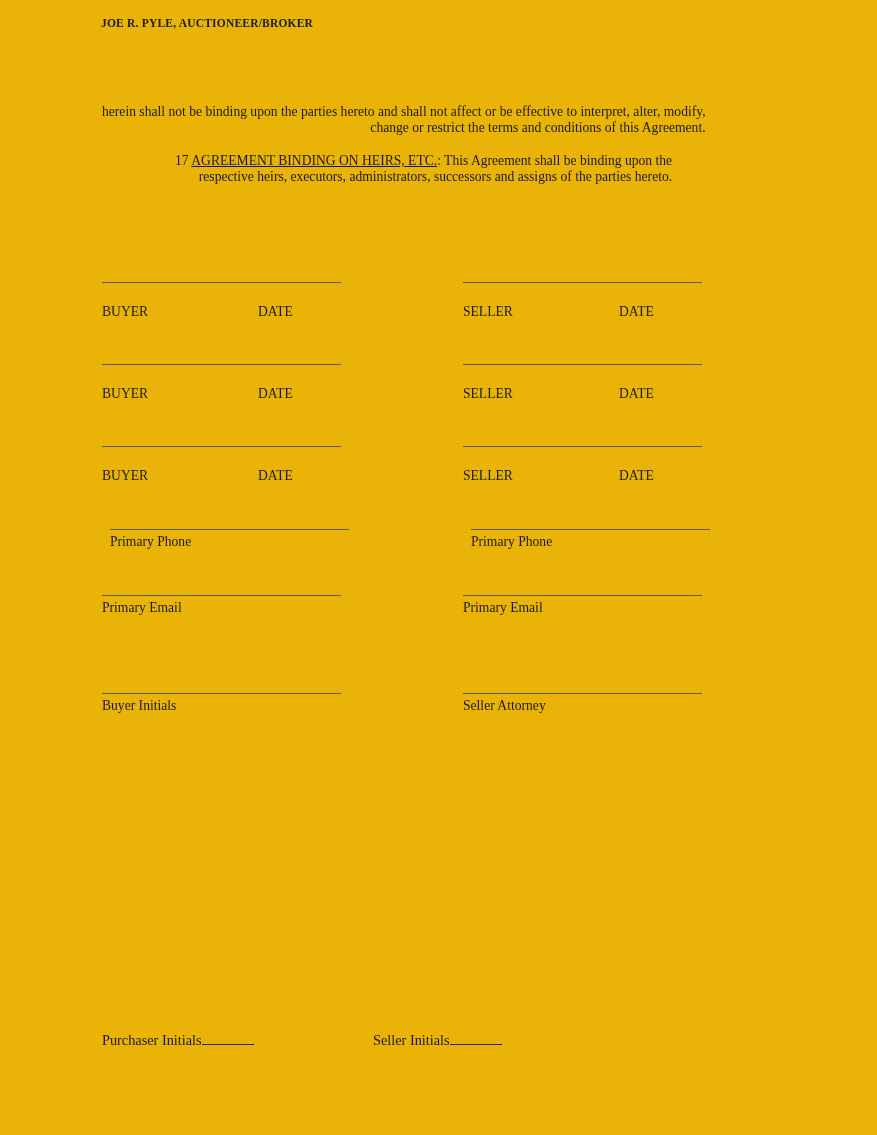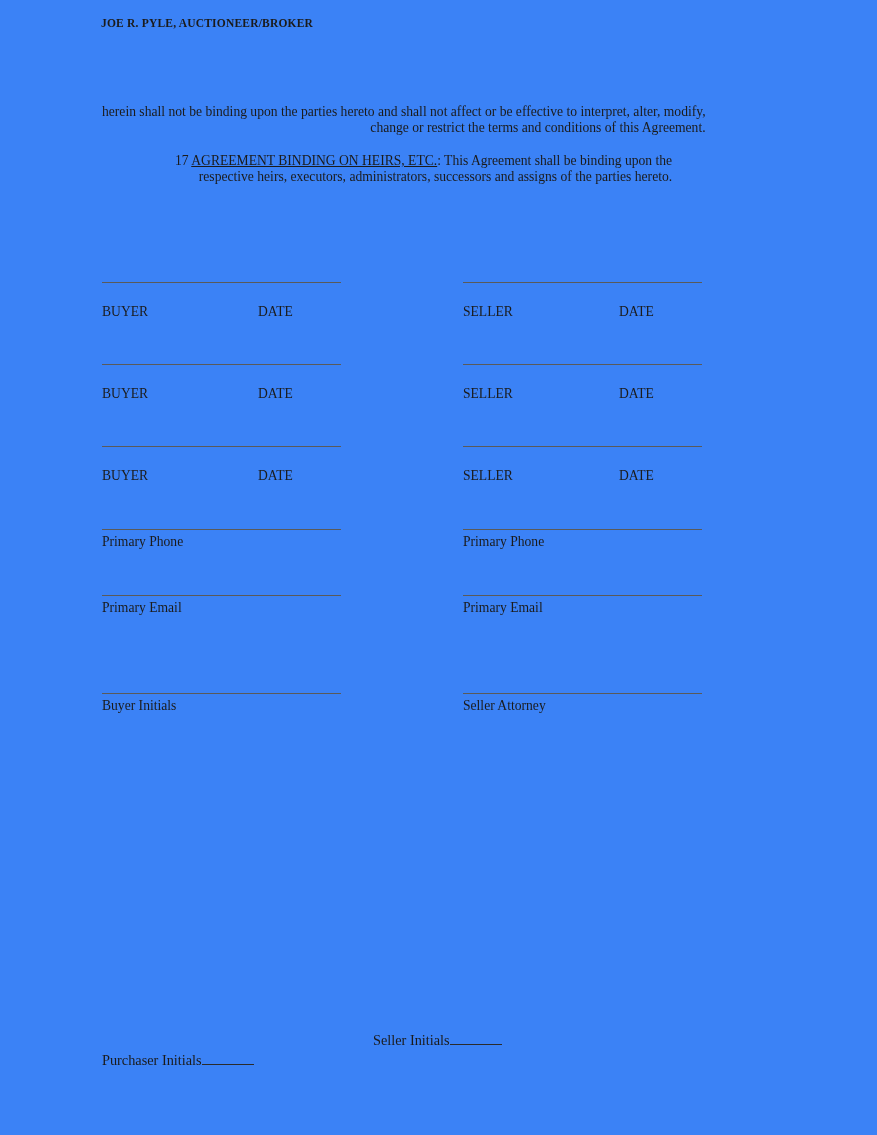--- a/index.html
+++ b/index.html
@@ -4,21 +4,21 @@
 <style>
   html, body {
     margin: 0;
     padding: 0;
     background: #ffffff;
   }
   .page {
     position: relative;
     width: 877px;
     height: 1135px;
-    background: #3b82f6;
+    background: #eab308;
     font-family: "Liberation Serif", "DejaVu Serif", serif;
     color: #1b1b1b;
     overflow: hidden;
   }
   .doc-header {
     position: absolute;
     left: 101px;
     top: 17px;
     font-size: 11.5px;
     font-weight: bold;
@@ -66,21 +66,21 @@
     margin-top: 4px;
     font-size: 13.6px;
   }
 
   .footer-item {
     position: absolute;
     top: 1031px;
     font-size: 14.3px;
     white-space: nowrap;
   }
-  .footer-item.purchaser { left: 102px; margin-top: 20px; }
+  .footer-item.purchaser { left: 102px; }
   .footer-item.seller    { left: 373px; }
   .initials-blank {
     display: inline-block;
     width: 52px;
     height: 13px;
     border-bottom: 1.2px solid #2b2b2b;
     vertical-align: baseline;
   }
 </style>
 </head>
@@ -145,21 +145,21 @@
     </div>
     <div class="col right-col">
       <div class="rule"></div>
       <div class="sig-labels">
         <span class="party-label">SELLER</span>
         <span>DATE</span>
       </div>
     </div>
   </div>
 
-  <div class="field-row" style="top:529px;">
+  <div class="field-row" style="top:529px;margin-left:8px;">
     <div class="col left-col">
       <div class="rule"></div>
       <div class="field-label">Primary Phone</div>
     </div>
     <div class="col right-col">
       <div class="rule"></div>
       <div class="field-label">Primary Phone</div>
     </div>
   </div>
 

